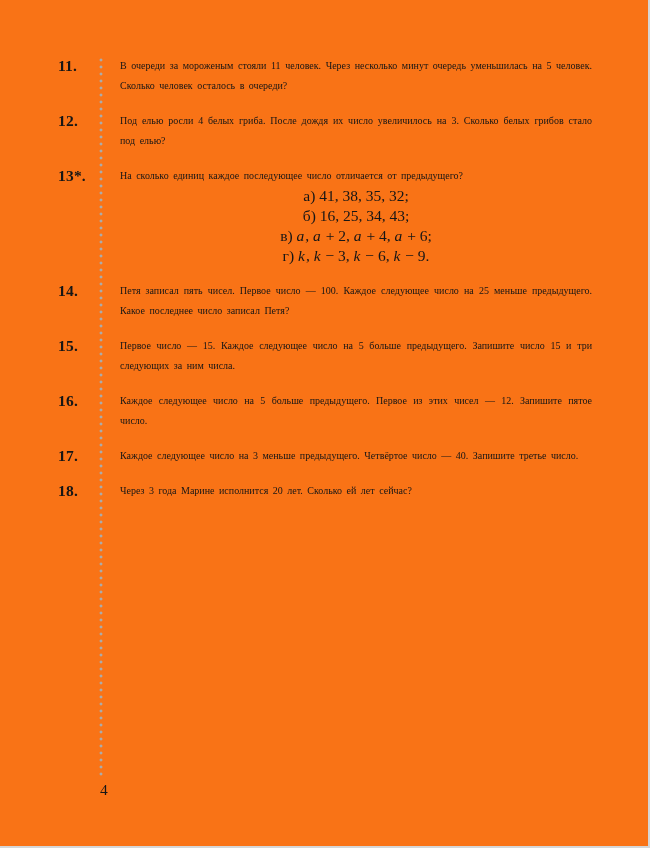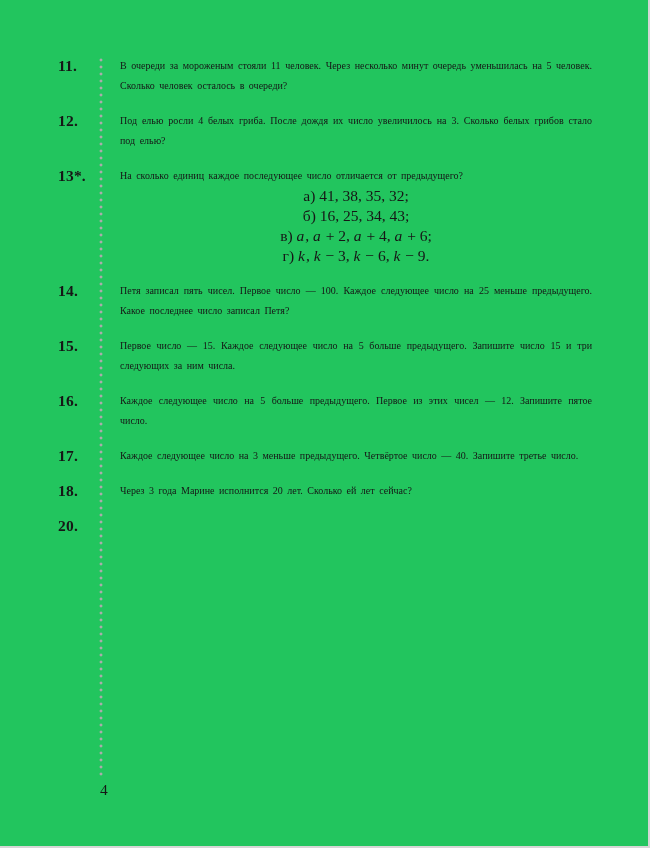--- a/index.html
+++ b/index.html
@@ -4,21 +4,21 @@
 <style>
   html, body {
     margin: 0;
     padding: 0;
     background: #ffffff;
   }
   .page {
     position: relative;
     width: 650px;
     height: 848px;
-    background: #22c55e;
+    background: #f97316;
     box-sizing: border-box;
     border-right: 2px solid #d6d6d6;
     border-bottom: 2px solid #d6d6d6;
     font-family: "Liberation Serif", "DejaVu Serif", serif;
     color: #161616;
     overflow: hidden;
   }
   .dotted-line {
     position: absolute;
     left: 99px;
@@ -138,20 +138,19 @@
 
     <div class="problem">
       <div class="num">18.</div>
       <div class="pbody">
         <div class="ptext">Через 3 года Марине исполнится 20 лет. Сколько ей лет сейчас?</div>
       </div>
     </div>
 
 
     <div class="problem">
-      <div class="num">20.</div>
     </div>
 
   </div>
 
   <div class="page-number">4</div>
 
 </div>
 
 </body></html>

